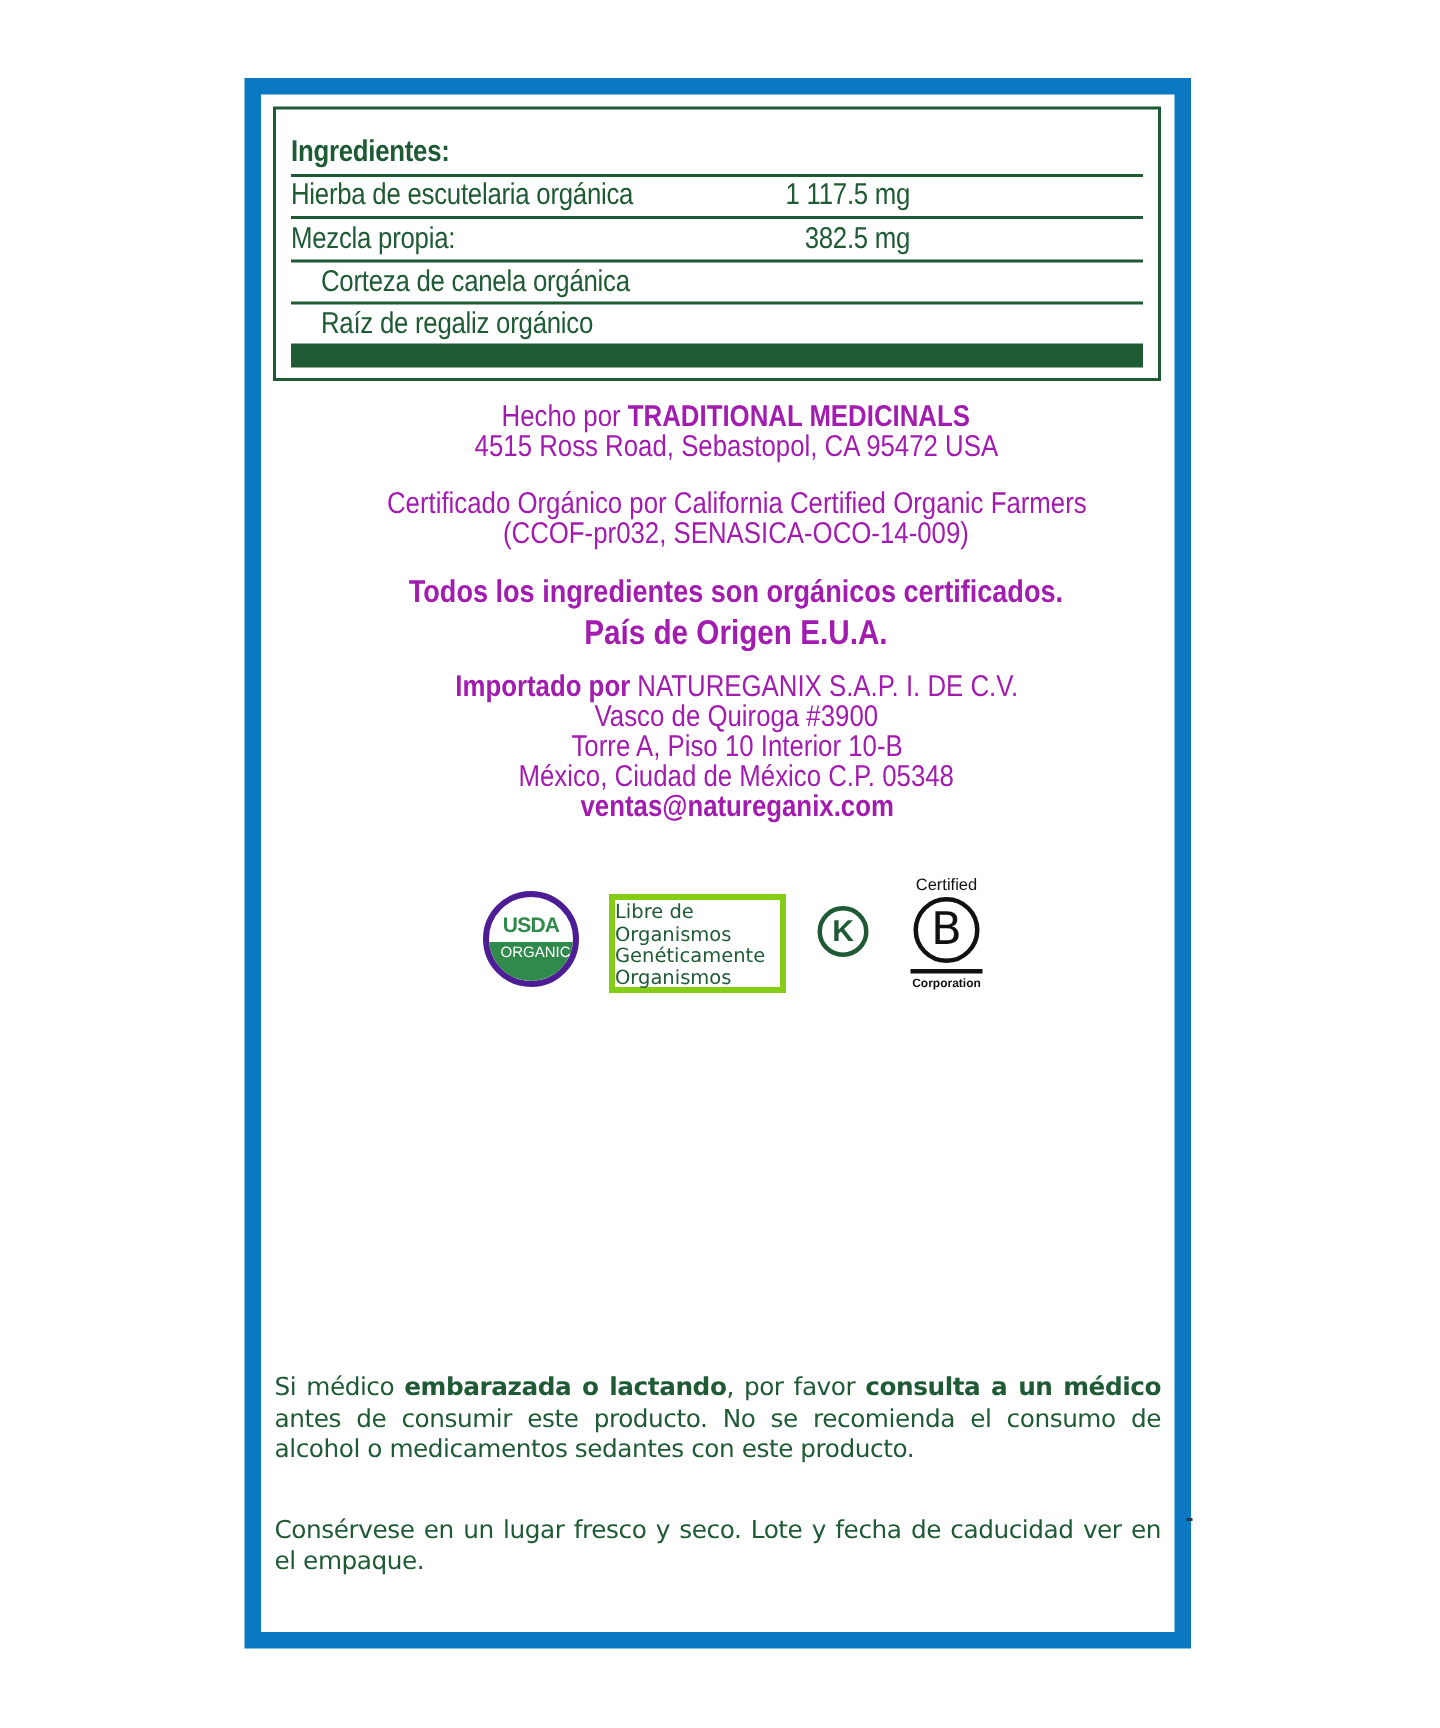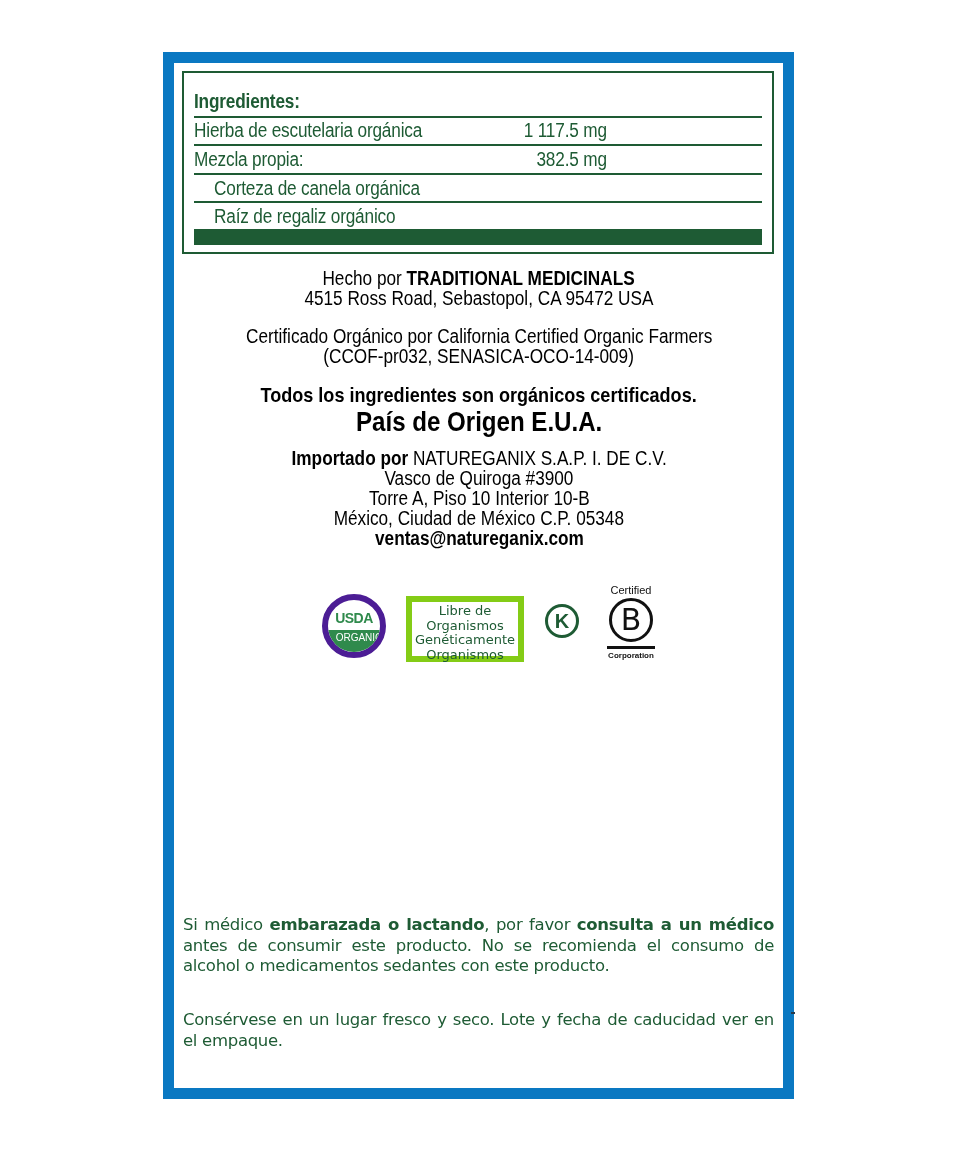--- a/index.html
+++ b/index.html
@@ -22,37 +22,37 @@
       font-size: 20px; line-height: 29px; color: #1e5b34;
       transform: scaleX(0.86); transform-origin: left center; letter-spacing: -0.2px;
     }
     .ing-row .val { position: absolute; right: 88px; top: 0; }
     .ing-row.sub { left: 214px; }
     .ing-title { font-weight: bold; }
     .rule { position: absolute; left: 194px; width: 568px; height: 2px; background: #1e5b34; }
     .bar { position: absolute; left: 194px; top: 229px; width: 568px; height: 16px; background: #1e5b34; }
 
     .center-block {
-      position: absolute; left: 174px; width: 610px; text-align: center; color: #000000;
+      position: absolute; left: 174px; width: 610px; text-align: center; color: #a21caf; padding-left: 12px;
     }
     .cond { display: inline-block; transform: scaleX(0.86); transform-origin: center; white-space: nowrap; }
     .line { font-size: 20px; line-height: 20px; height: 20px; }
     .b { font-weight: bold; }
     .usda {
       position: absolute; left: 322px; top: 594px; width: 64px; height: 64px; border-radius: 50%;
-      box-sizing: border-box; border: 6px solid #4c1d95; background: #fff; overflow: hidden;
+      box-sizing: border-box; border: 4px solid #4c1d95; background: #fff; overflow: hidden;
     }
     .usda .top { position: absolute; left: 0; top: 10px; width: 100%; text-align: center; font-weight: bold; font-size: 14px; color: #2f8a4c; letter-spacing: -0.5px; }
     .usda .bottom {
       position: absolute; left: -2px; top: 30px; width: 66px; height: 30px; background: #2f8a4c;
       color: #fff; font-weight: normal; font-size: 10px; text-align: center; line-height: 16px;
     }
     .gmo {
       position: absolute; left: 406px; top: 596px; width: 118px; height: 66px; box-sizing: border-box;
-      border: 6px solid #84cc16; text-align: center; font-size: 13px; line-height: 14.5px; padding-top: 2px;
+      border: 4px solid #84cc16; text-align: left; font-size: 13px; line-height: 14.5px; padding-top: 2px;
       font-family: "DejaVu Sans", sans-serif; color: #1e5b34;
     }
     .kosher {
       position: absolute; left: 545px; top: 604px; width: 34px; height: 34px; border-radius: 50%;
       box-sizing: border-box; border: 3px solid #1e5b34; text-align: center; line-height: 28px;
       font-weight: bold; font-size: 20px; color: #1e5b34;
     }
     .bcorp { position: absolute; left: 603px; top: 584px; width: 56px; height: 84px; color: #111; text-align: center; }
     .bcorp .cert { font-size: 11px; font-weight: normal; line-height: 12px; }
     .bcorp .circle {
@@ -105,21 +105,21 @@
   <div class="line"><span class="cond">4515 Ross Road, Sebastopol, CA 95472 USA</span></div>
 </div>
 
 <div class="center-block" style="top:326px;">
   <div class="line"><span class="cond">Certificado Orgánico por California Certified Organic Farmers</span></div>
   <div class="line"><span class="cond">(CCOF-pr032, SENASICA-OCO-14-009)</span></div>
 </div>
 
 <div class="center-block" style="top:381px;">
   <div class="line b" style="font-size:21px;height:27px;line-height:27px;"><span class="cond">Todos los ingredientes son orgánicos certificados.</span></div>
-  <div class="line b" style="font-size:28px;height:27px;line-height:27px;"><span class="cond">País de Origen E.U.A.</span></div>
+  <div class="line b" style="font-size:23px;height:27px;line-height:27px;"><span class="cond">País de Origen E.U.A.</span></div>
 </div>
 
 <div class="center-block" style="top:448px;">
   <div class="line"><span class="cond"><span class="b">Importado por</span><span> NATUREGANIX S.A.P. I. DE C.V.</span></span></div>
   <div class="line"><span class="cond">Vasco de Quiroga #3900</span></div>
   <div class="line"><span class="cond">Torre A, Piso 10 Interior 10-B</span></div>
   <div class="line"><span class="cond">México, Ciudad de México C.P. 05348</span></div>
   <div class="line b"><span class="cond">ventas@natureganix.com</span></div>
 </div>
 

